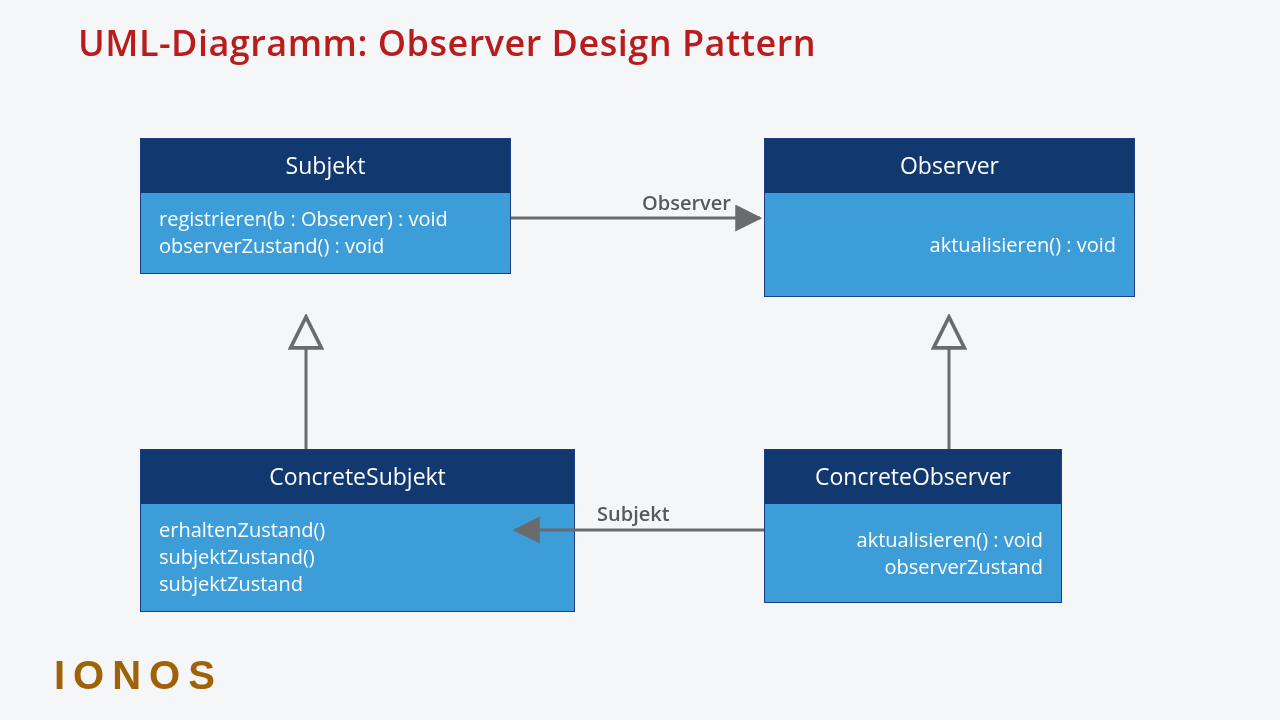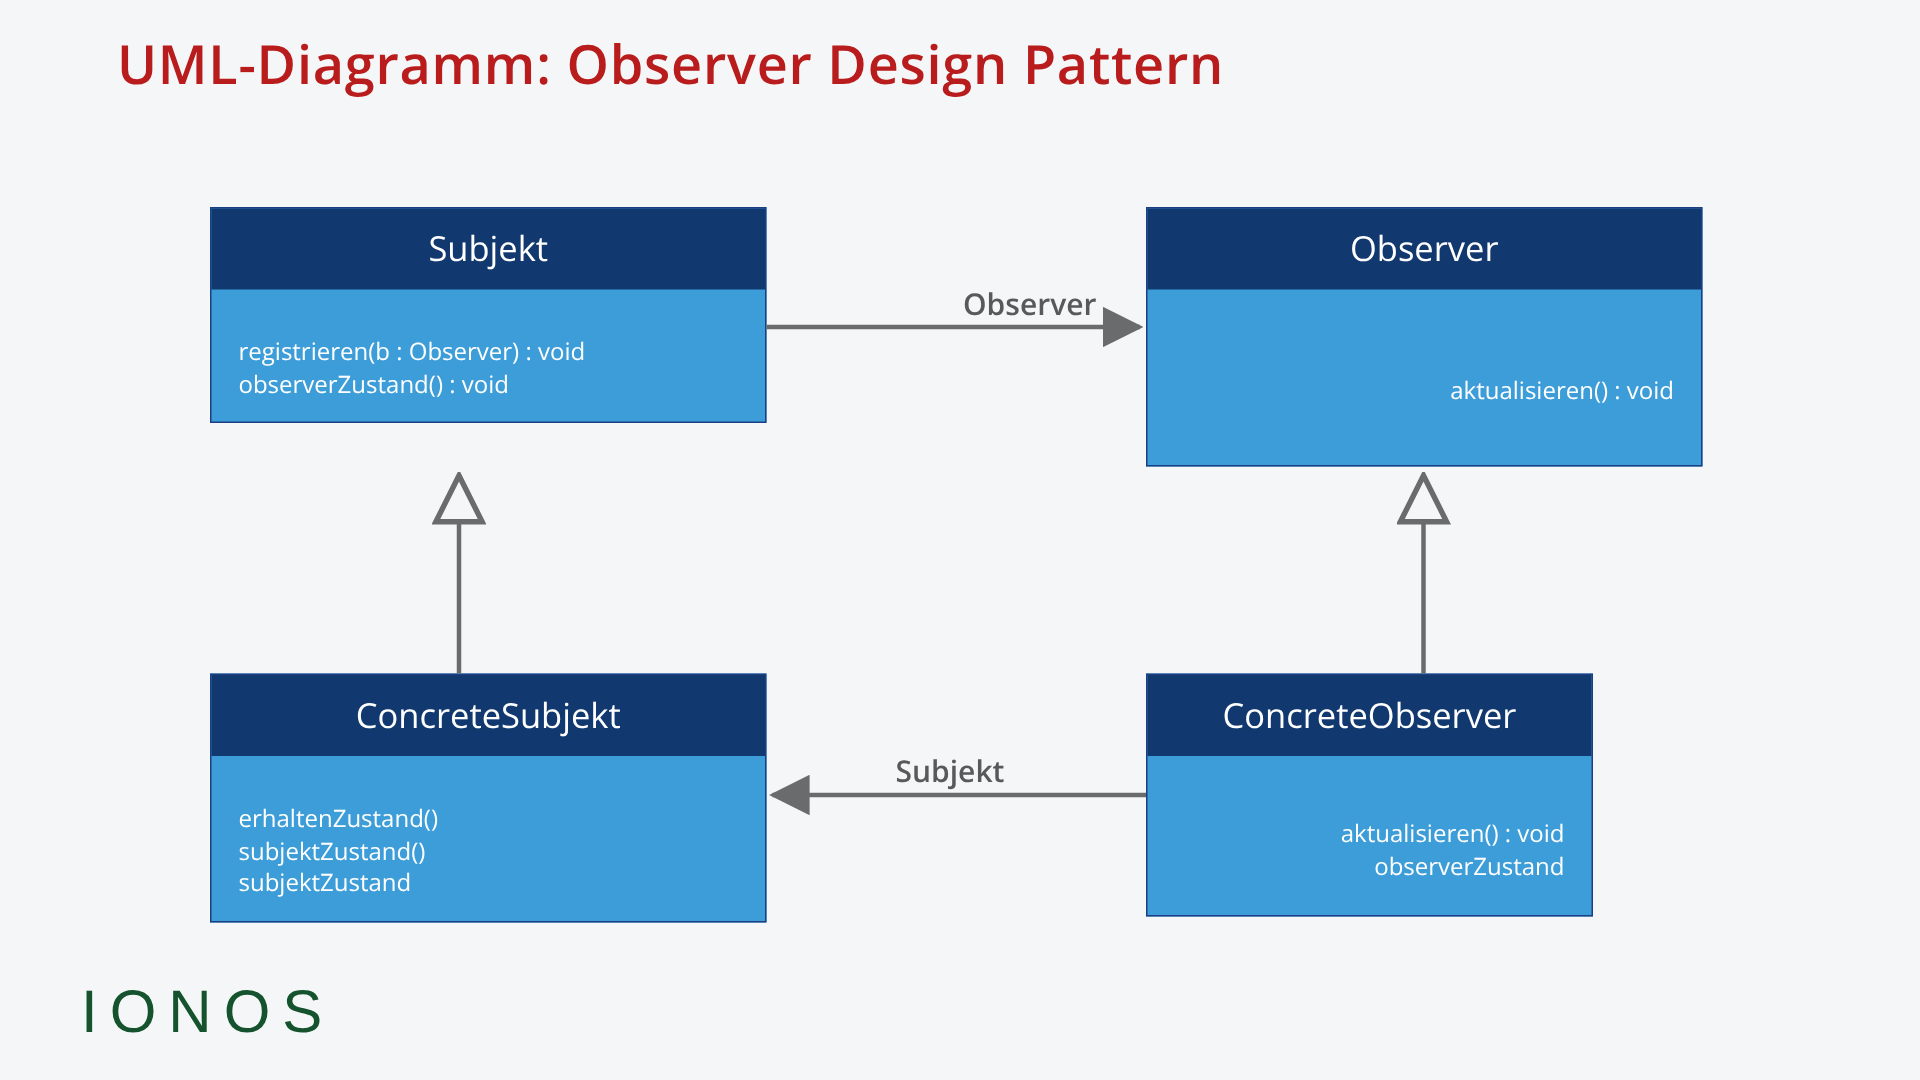--- a/index.html
+++ b/index.html
@@ -28,45 +28,44 @@
     }
     .uml-head {
       background: #11386f;
       text-align: center;
       font-size: 23px;
       padding: 10px 4px 12px;
       font-weight: 400;
     }
     .uml-body {
       padding: 12px 18px 14px;
-      font-size: 16px;
+      font-size: 20px;
       line-height: 1.35;
-      margin-top: 19px;
     }
     .uml-body.center { text-align: right; }
     .uml-body div { white-space: nowrap; }
     svg.connectors {
       position: absolute;
       left: 0; top: 0;
       width: 1280px; height: 720px;
       pointer-events: none;
     }
     .edge-label {
       position: absolute;
       font-size: 20px;
       font-weight: 600;
       color: #58595b;
     }
     .logo {
       position: absolute;
       left: 54px;
       bottom: 22px;
       font-size: 40px;
-      font-weight: 400;
-      color: #14532d;
+      font-weight: 700;
+      color: #a16207;
       letter-spacing: 8px;
       font-family: "Arial Black", Arial, sans-serif;
     }
   </style>
 </head>
 <body>
 
 <div class="title">UML-Diagramm: Observer Design Pattern</div>
 
 <div class="uml-box" style="left:140px; top:138px; width:371px;">
@@ -77,21 +76,21 @@
   </div>
 </div>
 
 <div class="uml-box" style="left:764px; top:138px; width:371px;">
   <div class="uml-head">Observer</div>
   <div class="uml-body center" style="padding:38px 18px;">
     <div>aktualisieren() : void</div>
   </div>
 </div>
 
-<div class="uml-box" style="left:140px; top:449px; width:371px;">
+<div class="uml-box" style="left:140px; top:449px; width:435px;">
   <div class="uml-head">ConcreteSubjekt</div>
   <div class="uml-body">
     <div>erhaltenZustand()</div>
     <div>subjektZustand()</div>
     <div>subjektZustand</div>
   </div>
 </div>
 
 <div class="uml-box" style="left:764px; top:449px; width:298px;">
   <div class="uml-head">ConcreteObserver</div>

